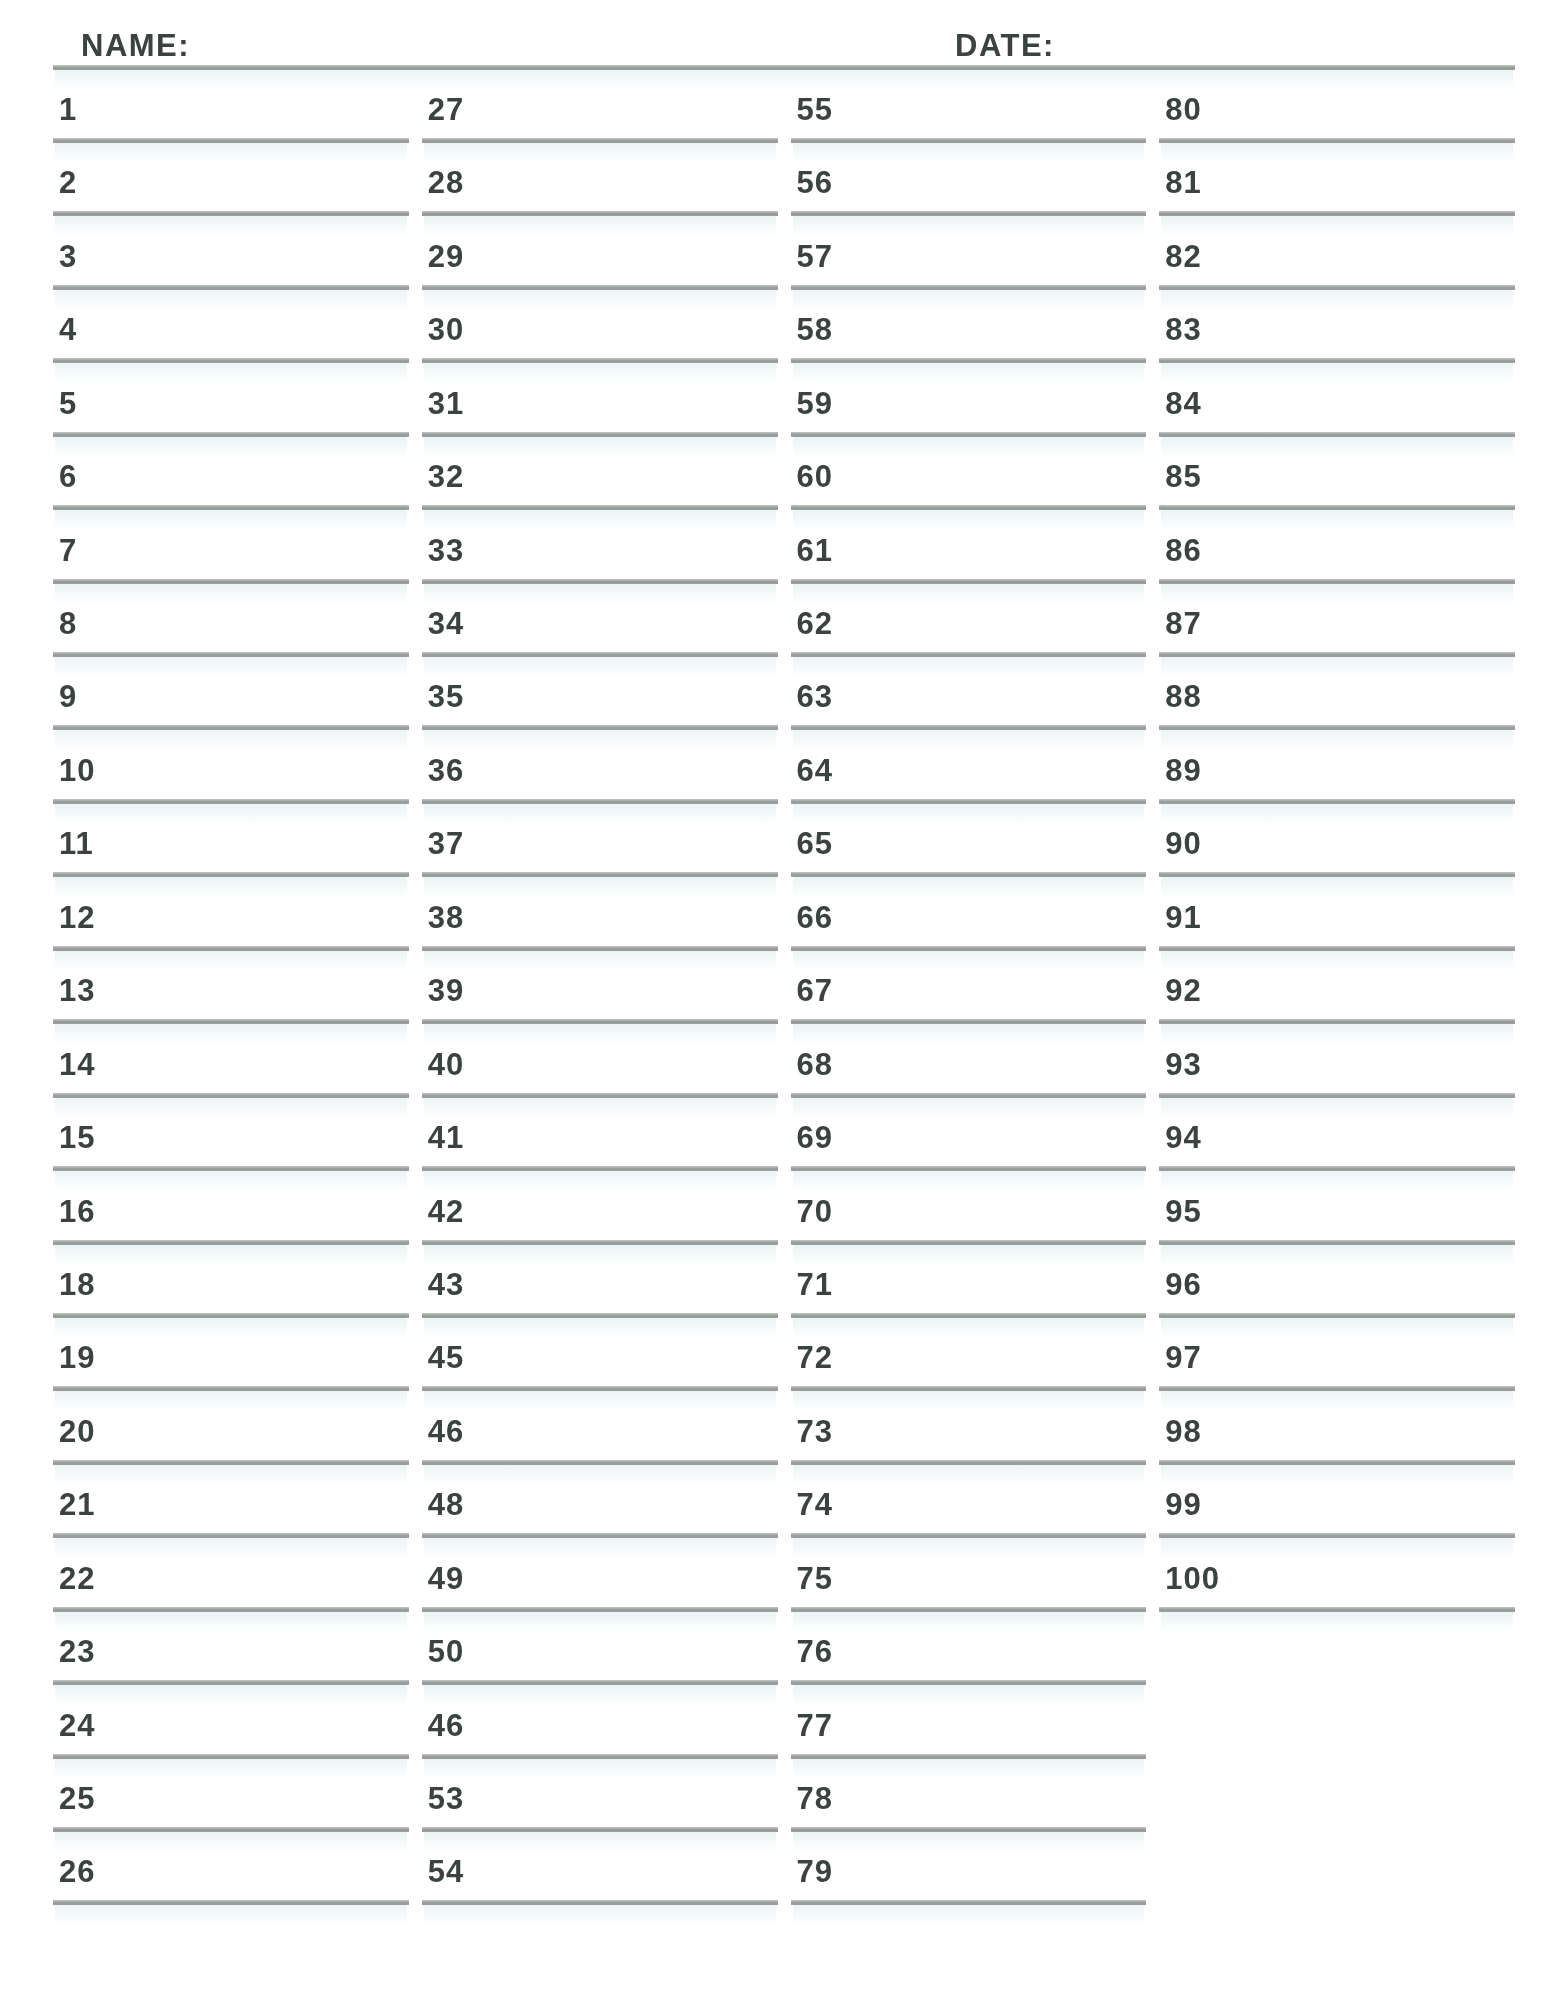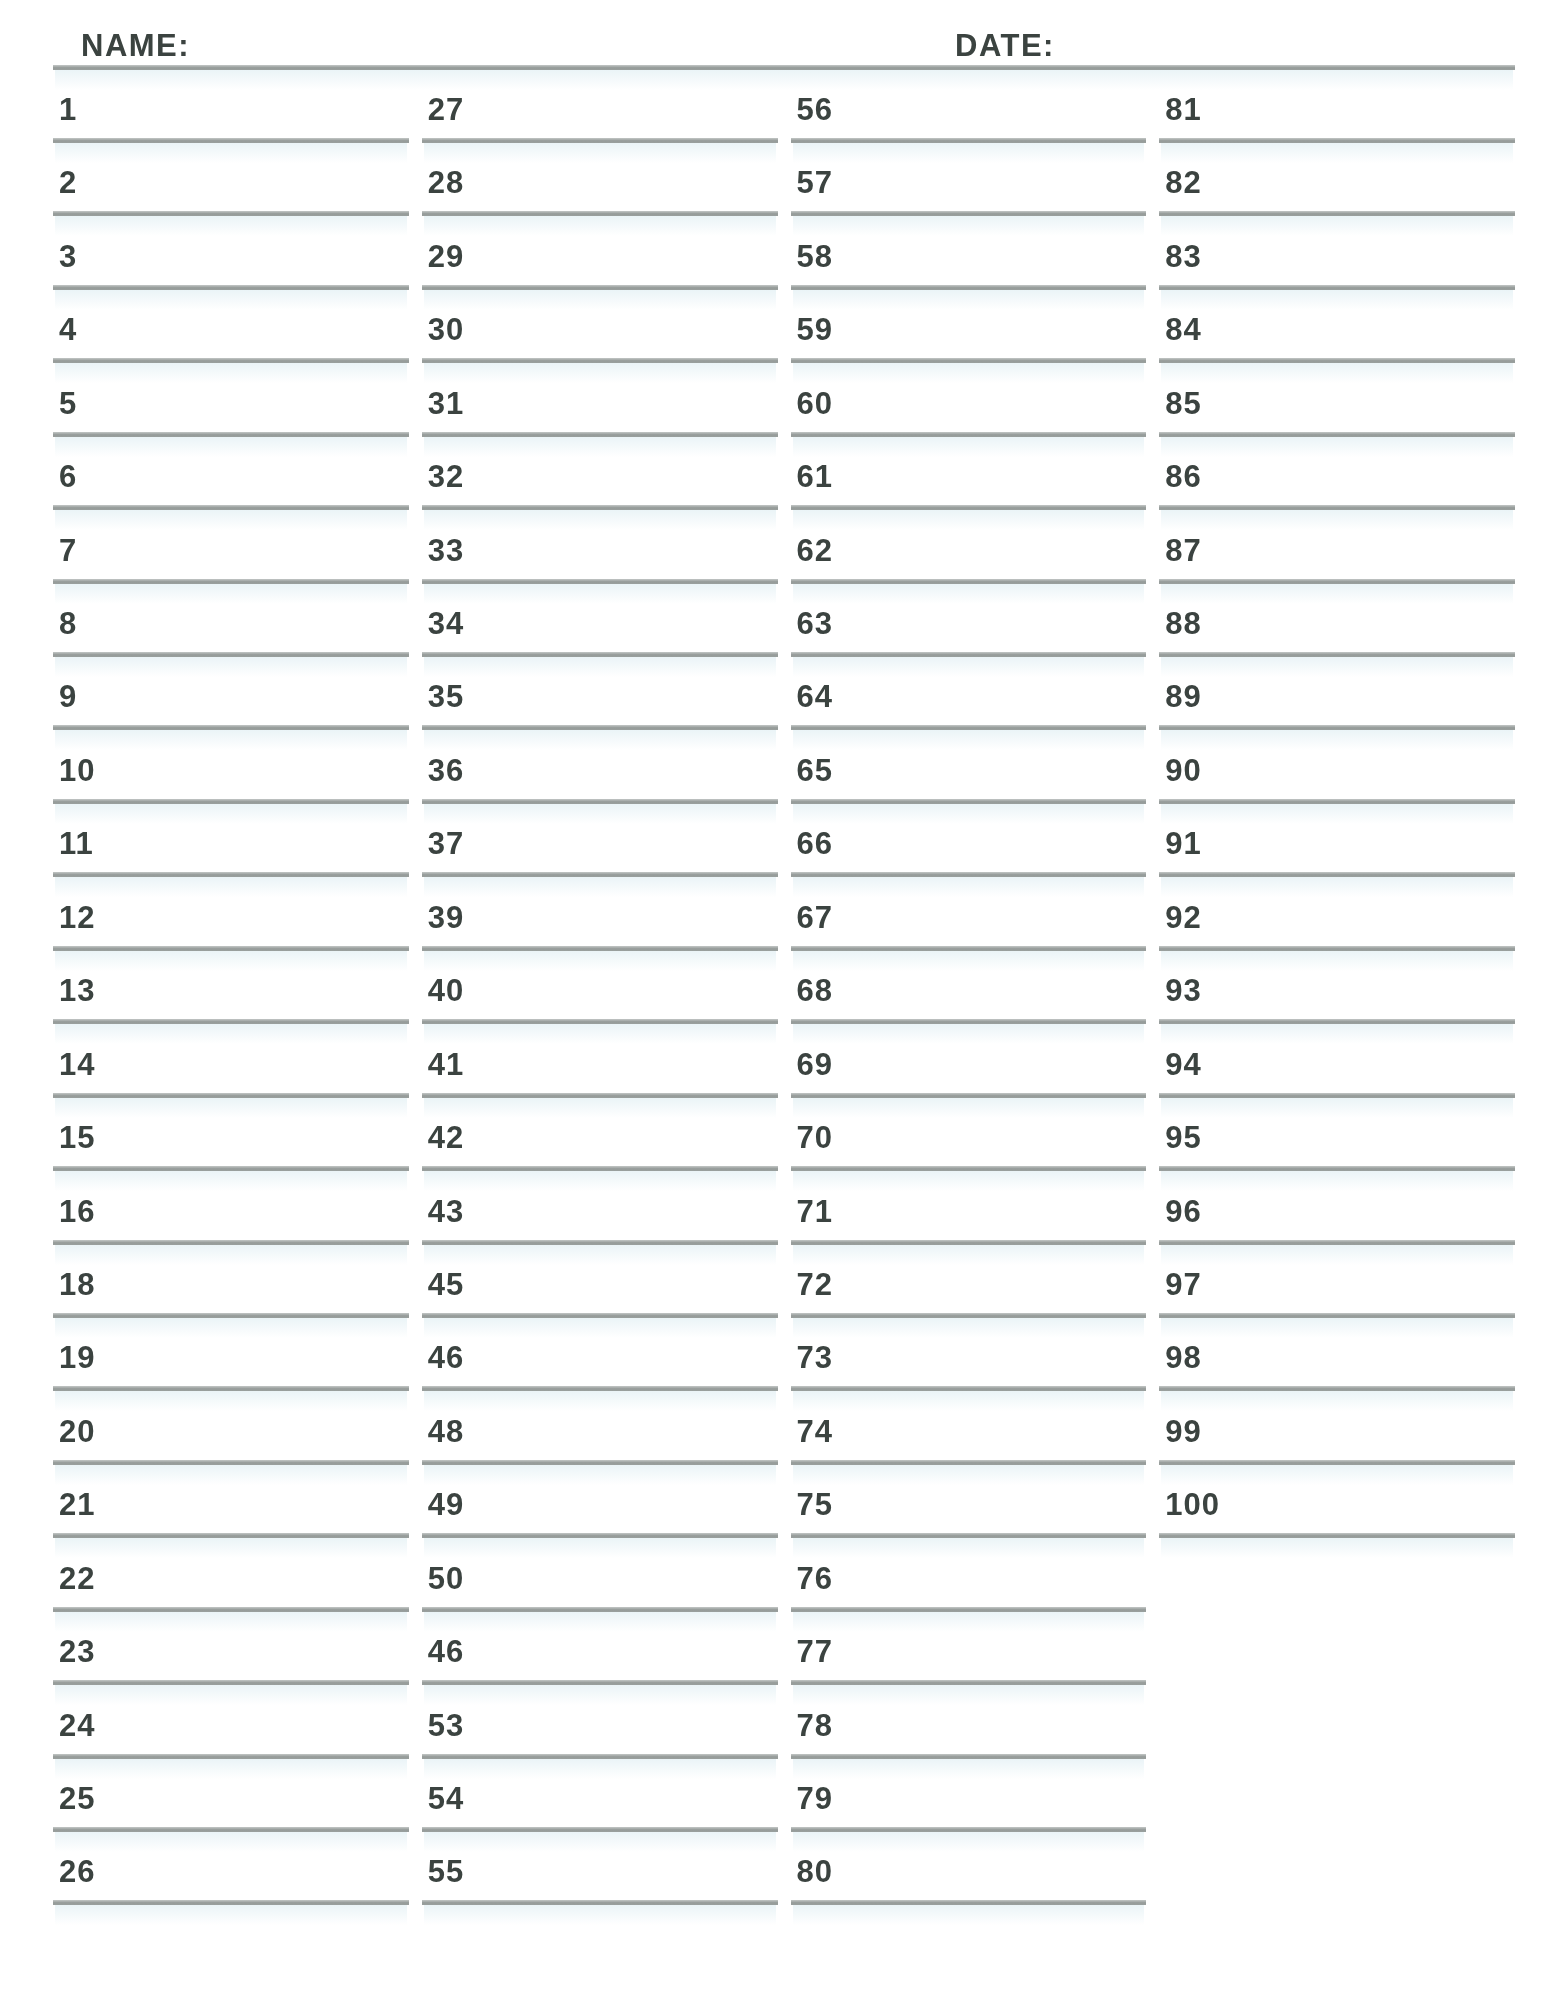--- a/index.html
+++ b/index.html
@@ -203,20 +203,24 @@
       </div>
       <div class="cell">
         <span class="num">36</span>
         <div class="blank rule"></div>
       </div>
       <div class="cell">
         <span class="num">37</span>
         <div class="blank rule"></div>
       </div>
       <div class="cell">
+        <span class="num">38</span>
+        <div class="blank rule"></div>
+      </div>
+      <div class="cell">
         <span class="num">39</span>
         <div class="blank rule"></div>
       </div>
       <div class="cell">
         <span class="num">40</span>
         <div class="blank rule"></div>
       </div>
       <div class="cell">
         <span class="num">41</span>
         <div class="blank rule"></div>

